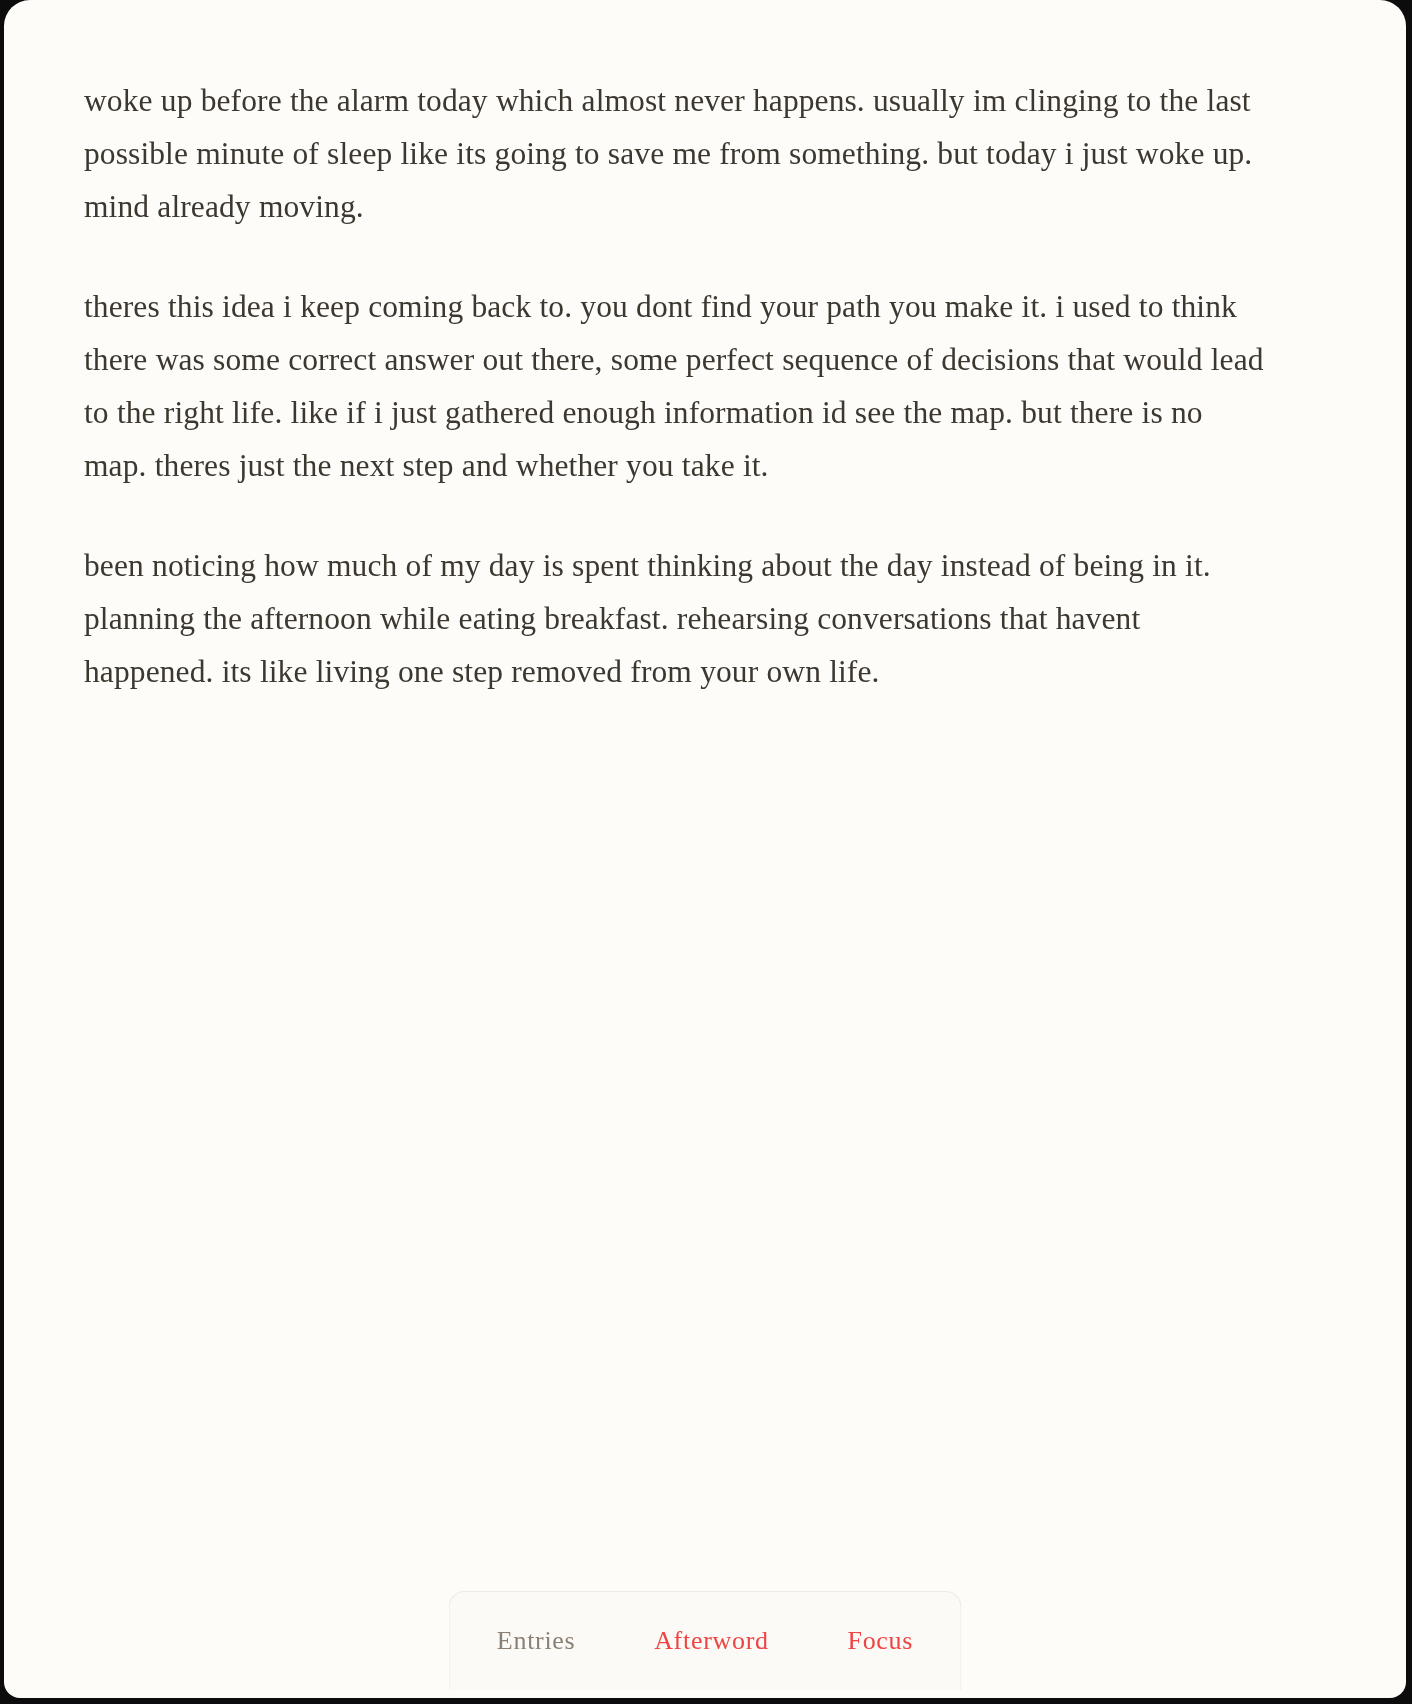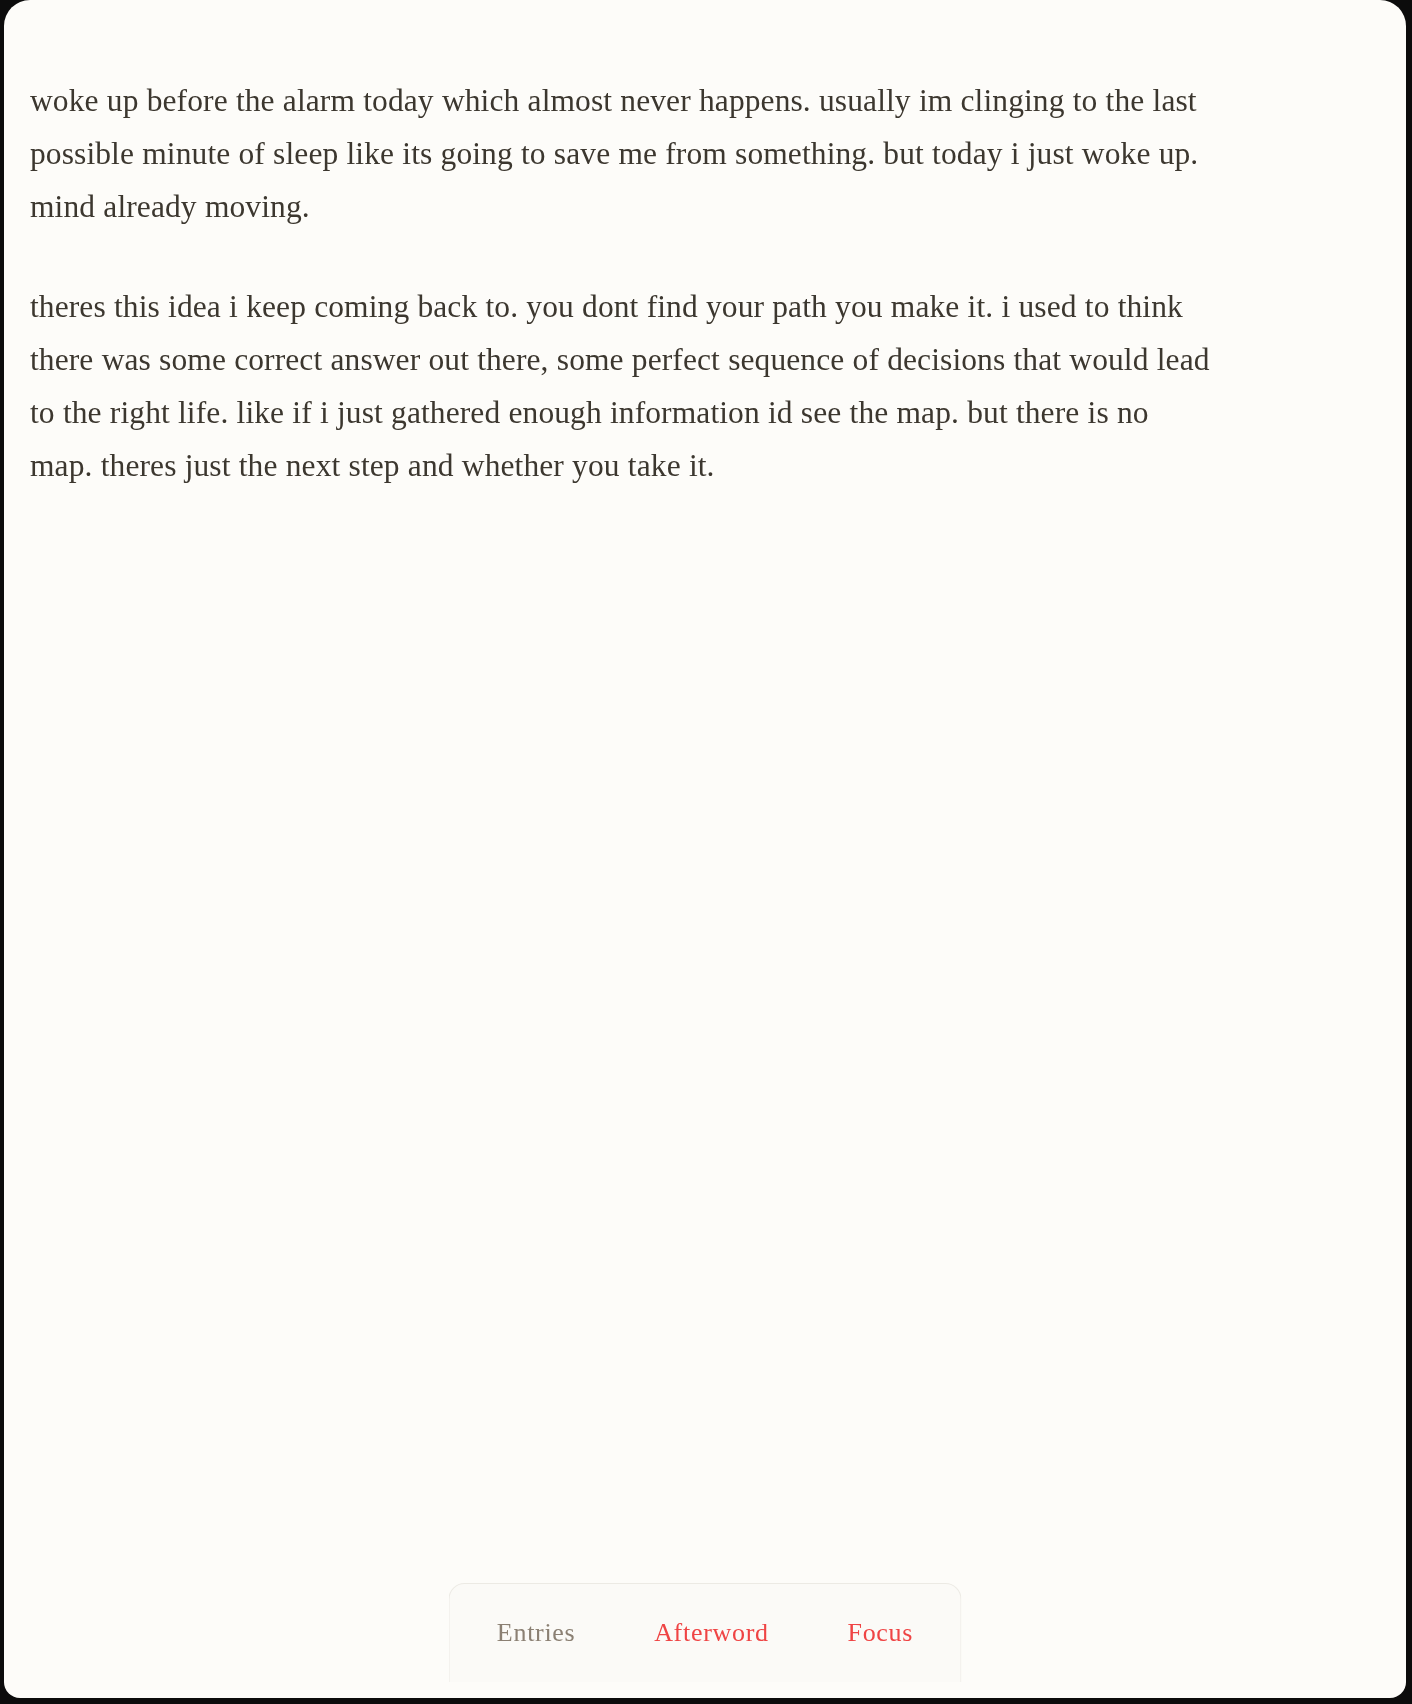--- a/index.html
+++ b/index.html
@@ -34,42 +34,42 @@
     overflow: hidden;
   }
 
   
   #journal-scroll {
     position: absolute;
     top: 0;
     left: 0;
     right: 0;
     bottom: 0;
-    padding: 74px 62px 0 26px;
+    padding: 74px 62px 0 80px;
     overflow: hidden;
   }
 
   .entry-paragraph {
     font-size: 31.5px;
     line-height: 53px;
     color: #3c372f;
     letter-spacing: 0.1px;
     max-width: 1180px;
     margin-bottom: 47px;
     word-spacing: 0.2px;
   }
 
   .entry-paragraph:last-child { margin-bottom: 0; }
 
   
   #tab-bar {
     position: absolute;
     left: 50%;
     transform: translateX(-50%);
-    bottom: 16px;
+    bottom: 8px;
     width: 513px;
     height: 99px;
     background: #fbfaf7;
     border: 1px solid #eceae4;
     border-bottom: none;
     border-radius: 16px 16px 0 0;
     display: flex;
     align-items: center;
     justify-content: space-around;
     padding: 0 8px;
@@ -92,20 +92,21 @@
 </style>
 </head>
 <body>
 
 <div id="device-frame">
   <div id="app-card">
 
     <div id="journal-scroll">
       <p class="entry-paragraph">woke up before the alarm today which almost never happens. usually im clinging to the last possible minute of sleep like its going to save me from something. but today i just woke up. mind already moving.</p>
       <p class="entry-paragraph">theres this idea i keep coming back to. you dont find your path you make it. i used to think there was some correct answer out there, some perfect sequence of decisions that would lead to the right life. like if i just gathered enough information id see the map. but there is no map. theres just the next step and whether you take it.</p>
+      <p class="entry-paragraph">been noticing how much of my day is spent thinking about the day instead of being in it. planning the afternoon while eating breakfast. rehearsing conversations that havent happened. its like living one step removed from your own life.</p>
     </div>
 
     <nav id="tab-bar">
       <button class="tab-item is-active">Entries</button>
       <button class="tab-item">Afterword</button>
       <button class="tab-item">Focus</button>
     </nav>
 
   </div>
 </div>

